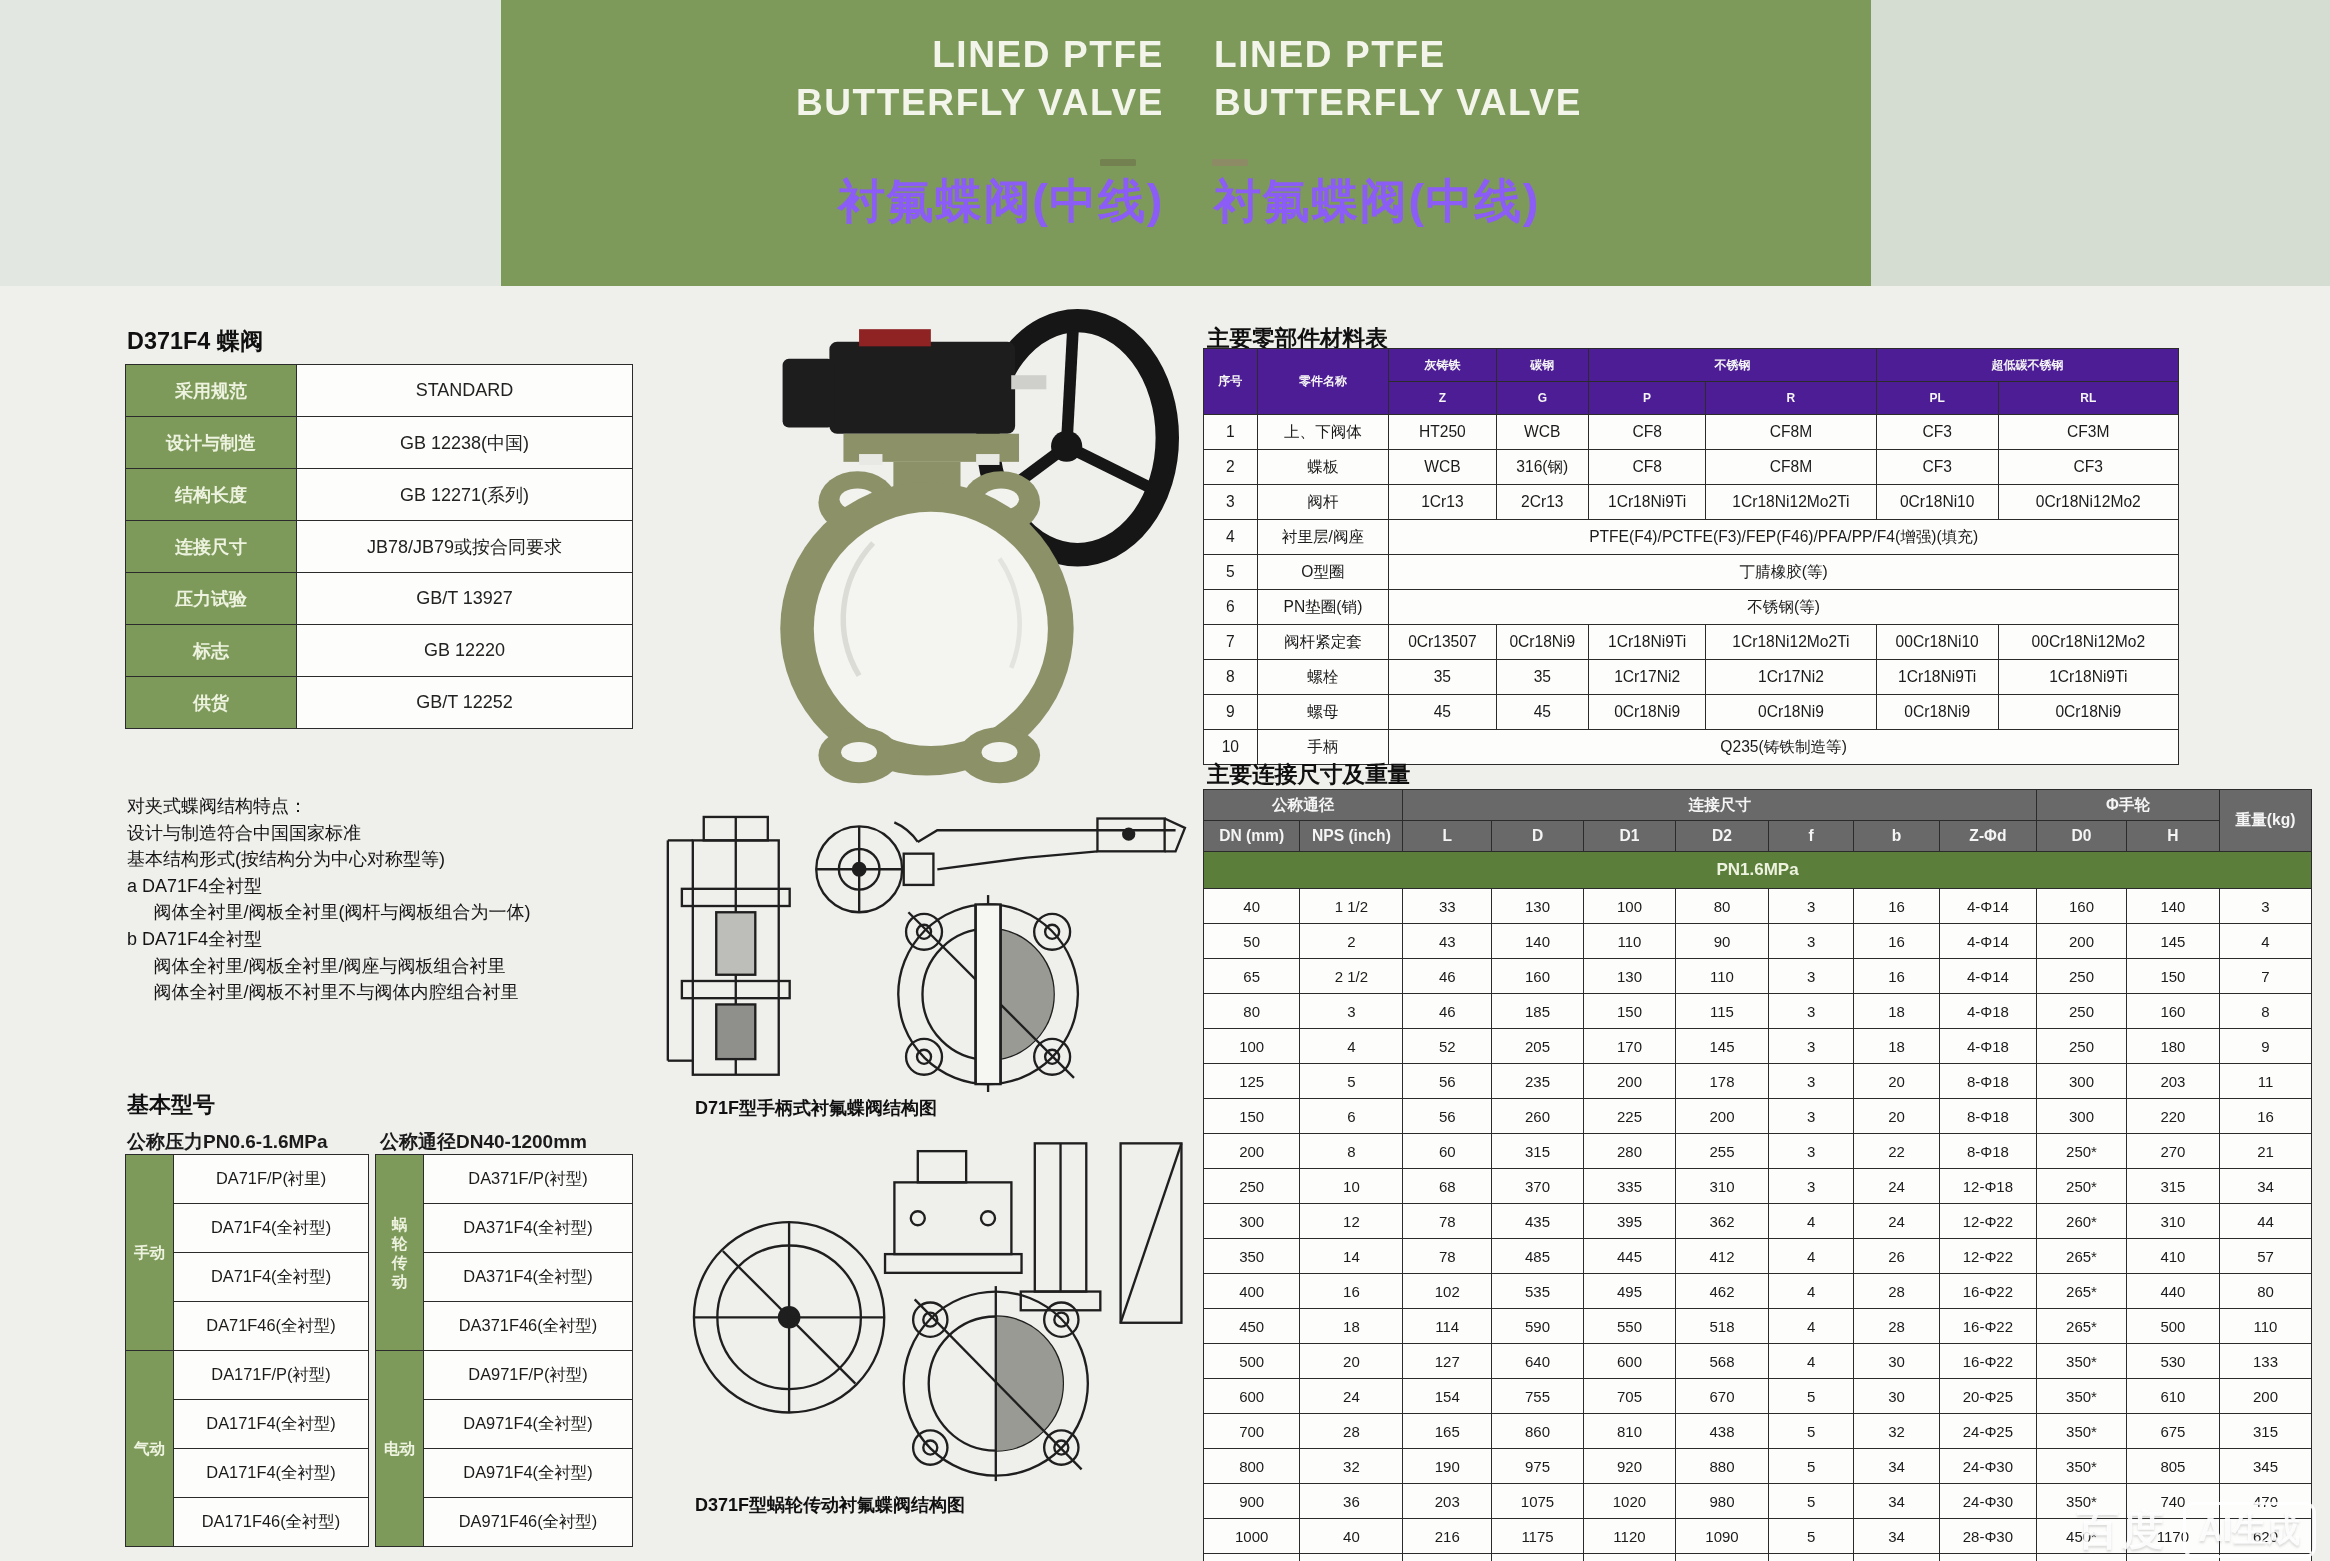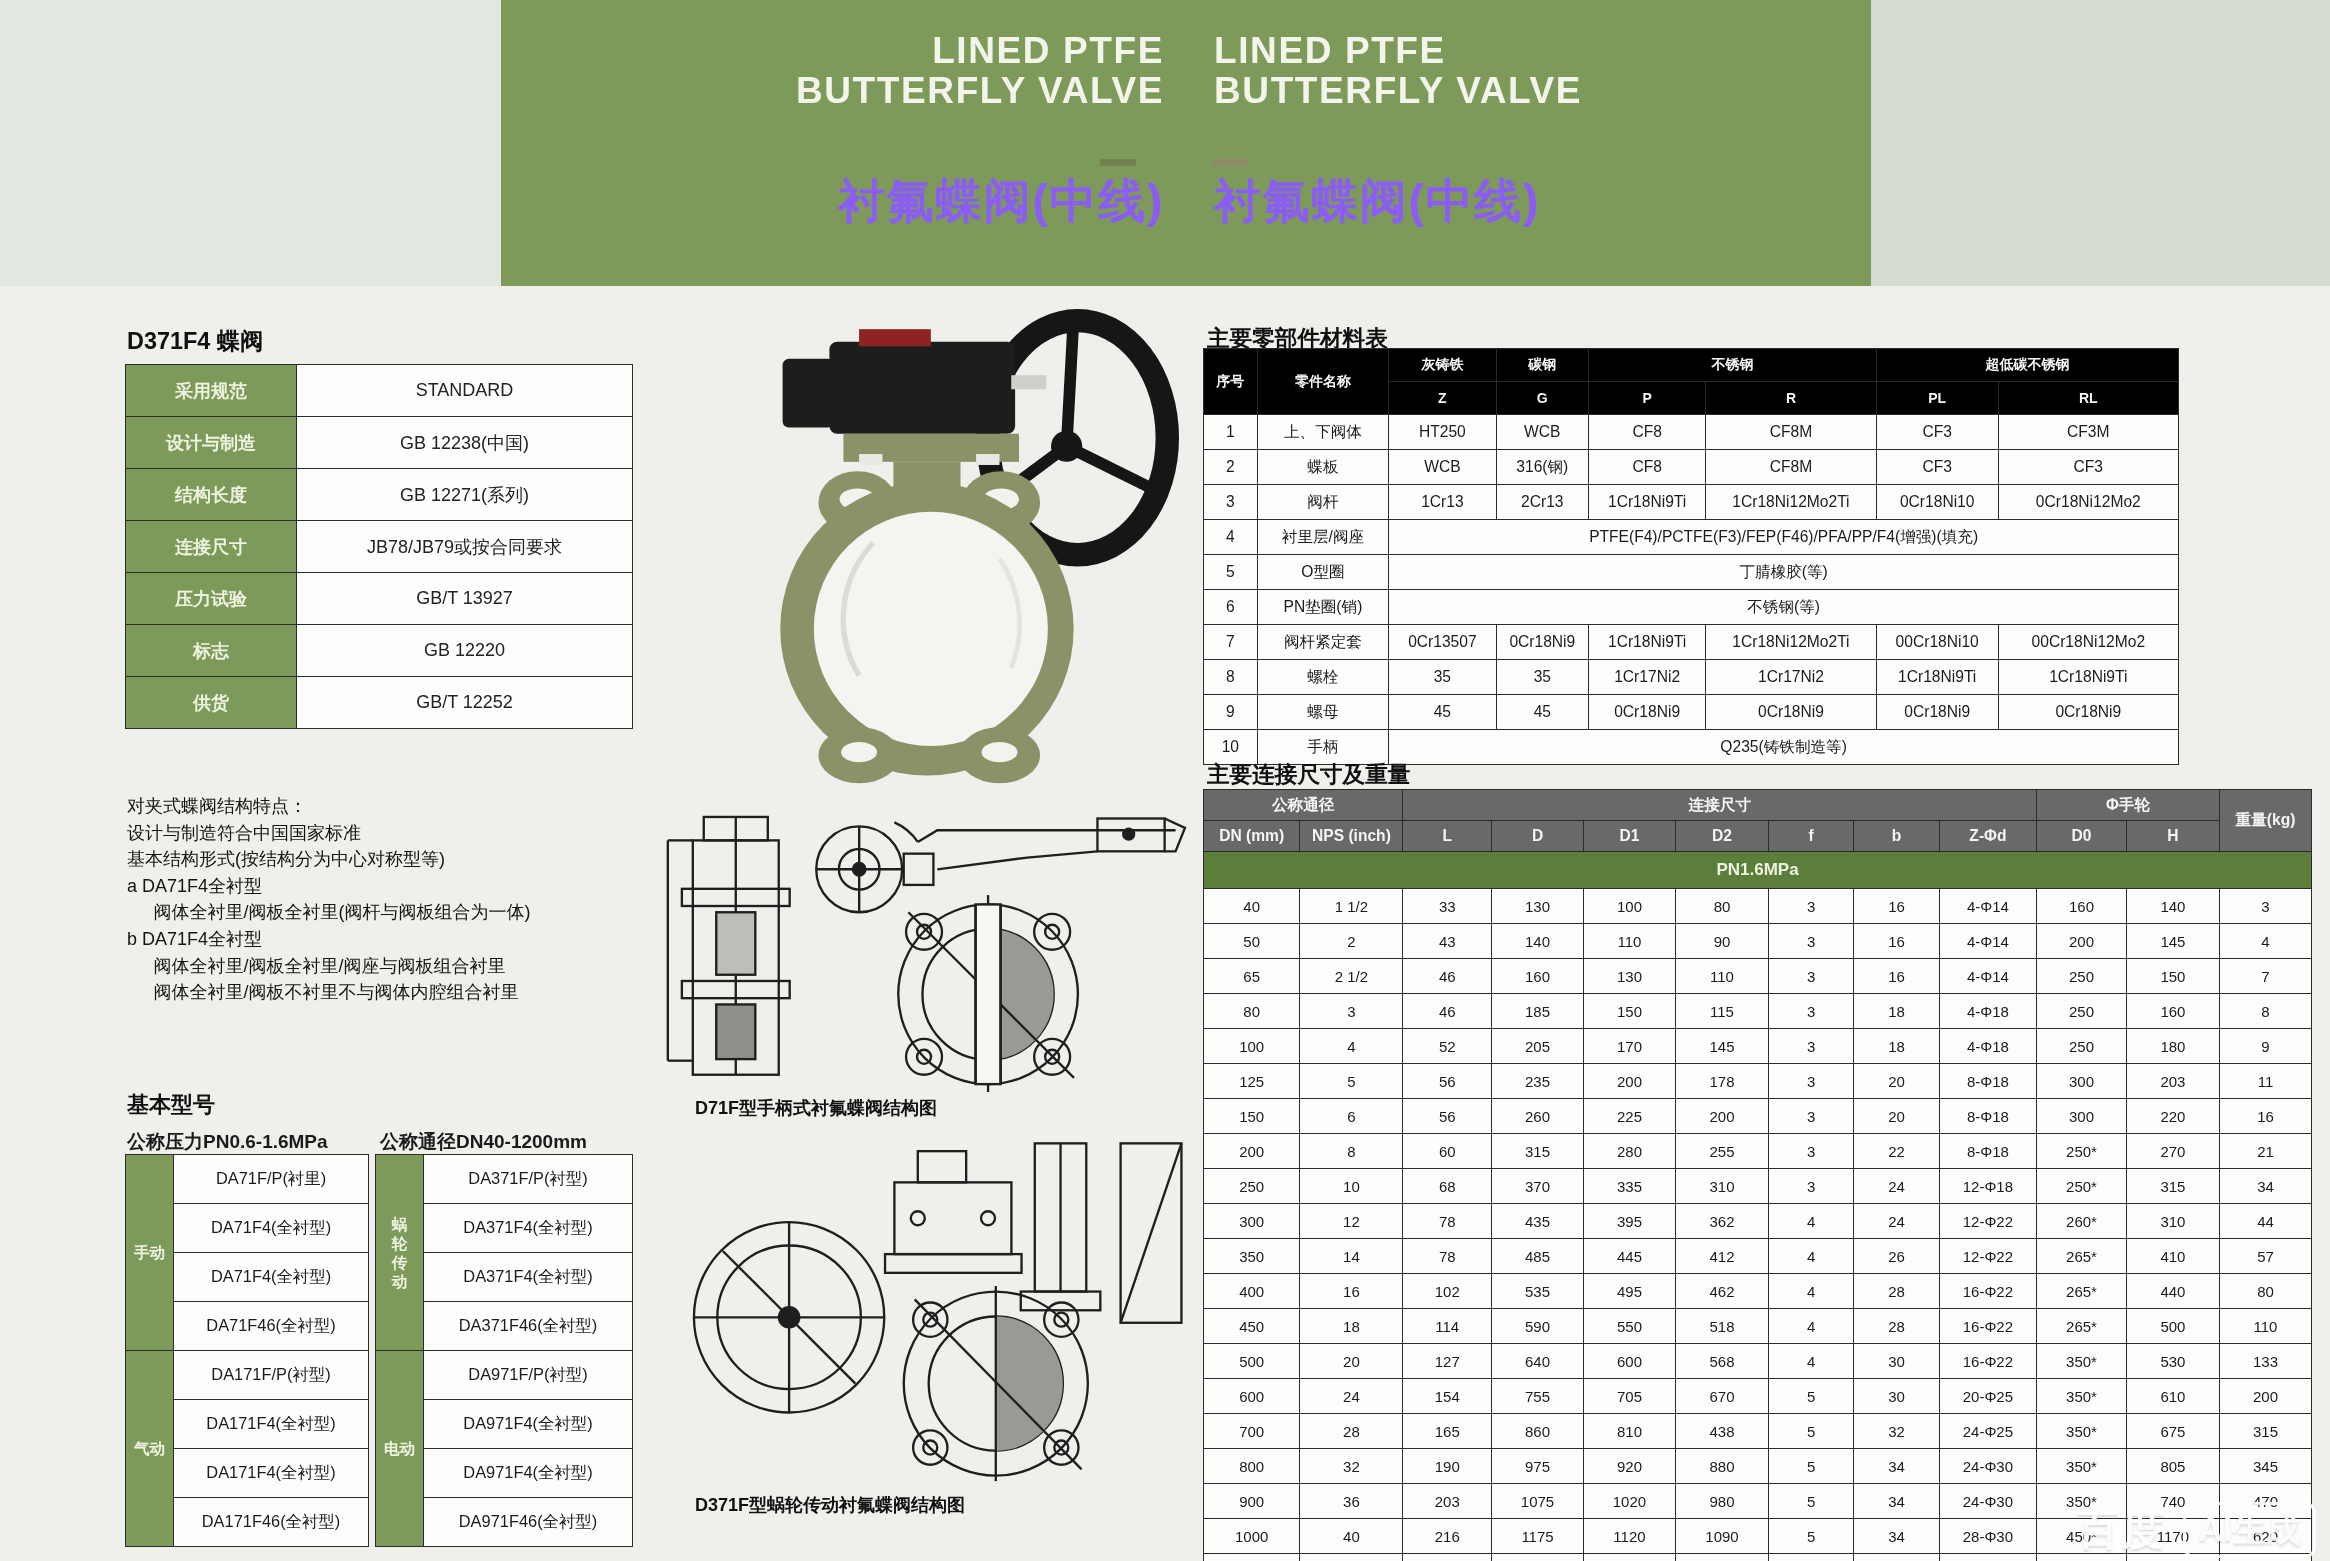--- a/index.html
+++ b/index.html
@@ -7,21 +7,21 @@
     width:2330px;height:1562px;position:relative;overflow:hidden;
     background:#efefec;
     font-family:"Liberation Sans", sans-serif;
     color:#1b1b1b;
   }
   .abs{position:absolute;}
   
   .band-left{left:0;top:0;width:501px;height:286px;background:#e3e7e2;}
   .band-main{left:501px;top:0;width:1370px;height:286px;background:#7d9a5b;}
   .band-right{left:1871px;top:0;width:459px;height:286px;background:#d5dcd2;}
-  .en-title{top:31px;color:#f3f5ea;font-size:37px;font-weight:bold;line-height:40px;letter-spacing:1.6px;white-space:pre-line;}
+  .en-title{top:31px;color:#f3f5ea;font-size:37px;font-weight:bold;line-height:48px;letter-spacing:1.6px;white-space:pre-line;}
   .en-title.one{left:594px;width:570px;text-align:right;}
   .en-title.two{left:1214px;width:594px;text-align:left;}
   .zh-title{top:170px;color:#8b5cf6;font-size:47px;font-weight:bold;letter-spacing:1.6px;}
   .zh-title.one{left:594px;width:570px;text-align:right;}
   .zh-title.two{left:1214px;width:594px;text-align:left;}
   .zh-dash{top:159px;height:7px;background:#72814f;border-radius:1.6px;}
   .zh-dash.d1{left:1100px;width:36px;}
   .zh-dash.d2{left:1212px;width:36px;background:#8d8a66;}
   
   .sec-title{font-weight:bold;color:#101010;}
@@ -44,21 +44,21 @@
   .features{left:127px;top:793px;width:570px;font-size:18px;line-height:26.6px;color:#151515;}
   .features .ind{padding-left:26.6px;}
   
   .bm-table{top:1154px;background:#fdfdfb;}
   .bm-table.l{left:125px;width:244px;}
   .bm-table.r{left:375px;width:258px;}
   .bm-table td{height:46px;font-size:16.4px;}
   .bm-table th.grp{width:45px;background:#7d9a5b;color:#eef3e0;font-weight:bold;font-size:15.6px;white-space:pre-line;line-height:19px;}
   
   .mat-table{left:1203px;top:348px;width:976px;background:#fdfdfc;}
-  .mat-table th{height:30px;background:#000000;color:#f5f5f5;font-size:14px;font-weight:bold;}
+  .mat-table th{height:30px;background:#4c1d95;color:#f5f5f5;font-size:12px;font-weight:bold;}
   .mat-table td{height:32px;font-size:15.6px;}
   
   .dim-table{left:1203px;top:789px;width:1109px;background:#fdfdfc;}
   .dim-table th{height:28px;background:#696969;color:#f5f5f5;font-size:15.6px;font-weight:bold;}
   .dim-table td{height:32px;font-size:15px;}
   .dim-table td.pn{background:#5b7e3a;color:#eef3e0;font-weight:bold;font-size:17px;height:34px;}
   
   .caption{font-size:18px;font-weight:bold;color:#111;}
   .cap1{left:695px;top:1096px;}
   .cap2{left:695px;top:1493px;}

